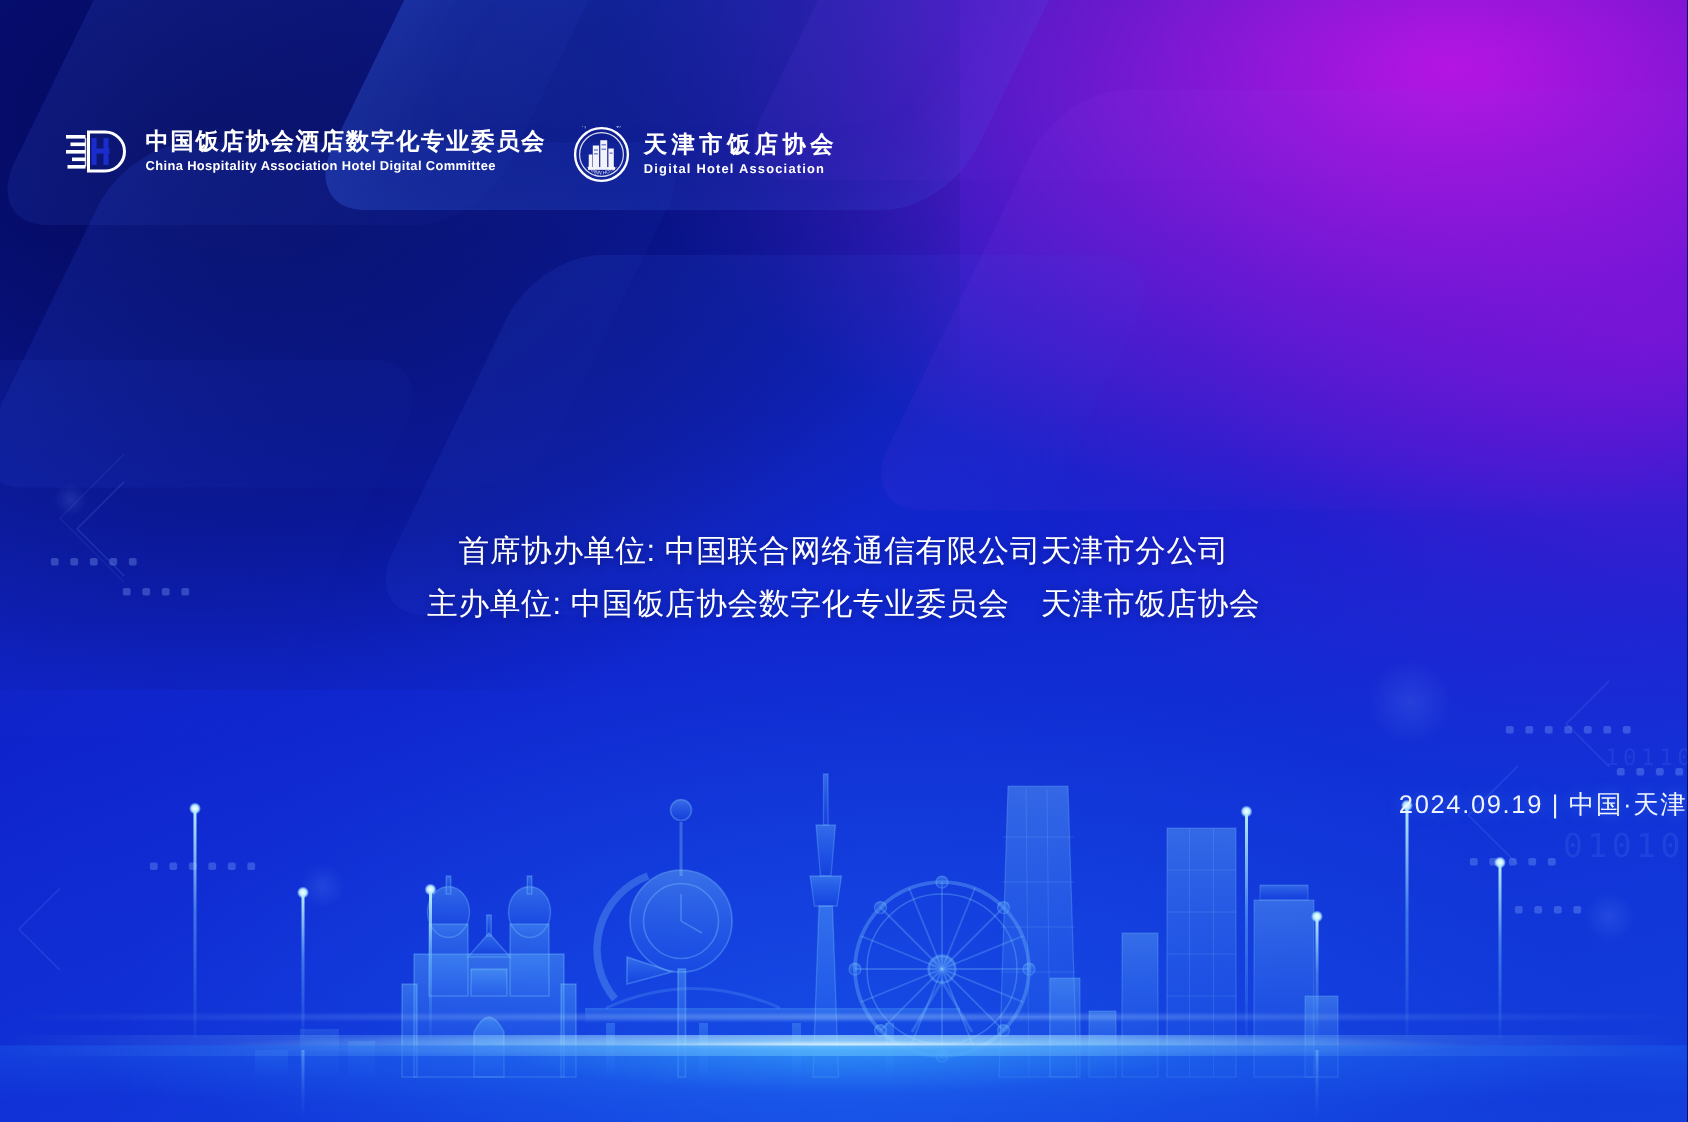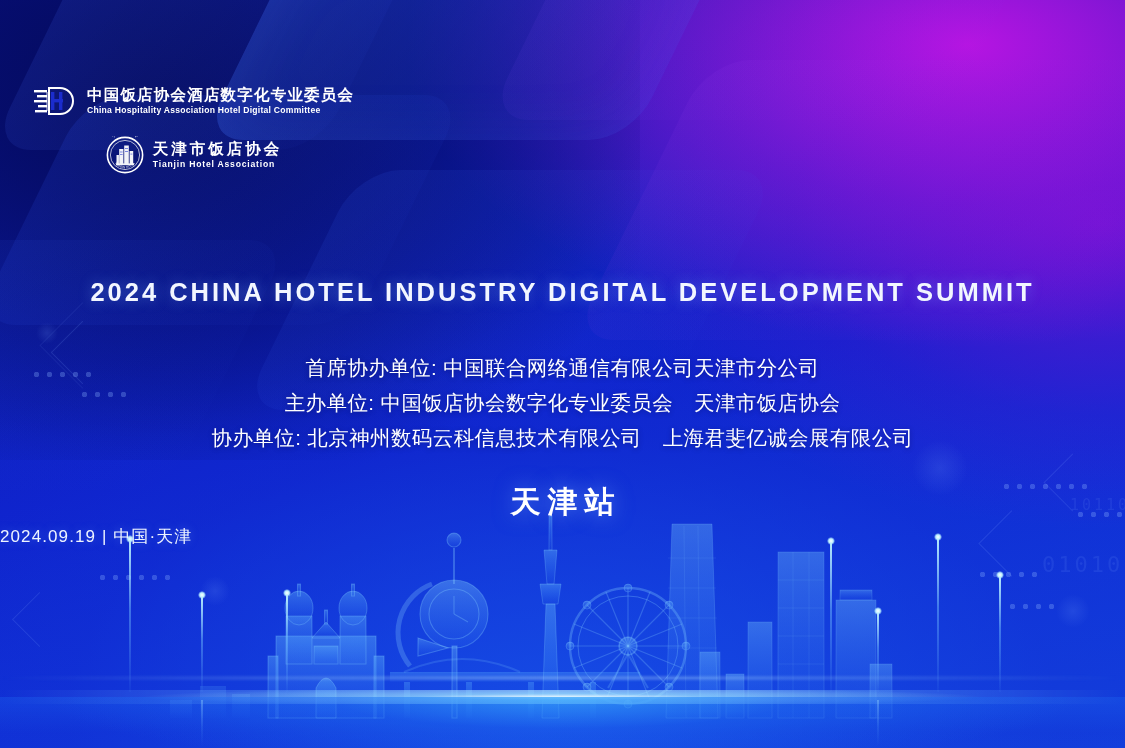--- a/index.html
+++ b/index.html
@@ -144,25 +144,24 @@
     background: radial-gradient(circle, #ffffff 0%, #b6ecff 40%, rgba(110,200,255,0) 72%);
   }
   .pole.refl {
     background: linear-gradient(180deg, rgba(150,215,255,0.38) 0%, rgba(110,190,255,0.12) 60%, rgba(90,170,255,0) 100%);
   }
   .pole.refl::before { display: none; }
 
   
   .logobar {
     position: absolute;
-    left: 34px; top: 84px;
+    left: 44px; top: 84px;
     display: flex;
-    align-items: center;
+    align-items: flex-start;
     gap: 18px;
-    flex-direction: column;
   }
   .logo-unit { display: flex; align-items: center; gap: 9px; }
   .logo-text { display: flex; flex-direction: column; line-height: 1; }
   .logo-cn {
     color: #ffffff;
     font-size: 15.5px;
     font-weight: bold;
     letter-spacing: 1.2px;
     white-space: nowrap;
   }
@@ -230,21 +229,21 @@
     font-weight: bold;
     letter-spacing: 7px;
     text-indent: 7px;
     line-height: 1;
     text-shadow: 0 0 20px rgba(130,185,255,0.55);
   }
   .station-date {
     position: absolute;
     left: 0; right: 0;
     top: 528px;
-    text-align: left;
+    text-align: right;
     color: #eef4ff;
     font-size: 17px;
     letter-spacing: 1.1px;
     line-height: 1;
     text-shadow: 0 0 10px rgba(110,170,255,0.40);
   }
 </style>
 </head>
 <body>
 
@@ -484,30 +483,27 @@
         <text font-size="4.2" fill="#ffffff" opacity="0.9" font-family="DejaVu Sans, sans-serif">
           <textPath href="#tja-top" startOffset="50%" text-anchor="middle">天津市饭店协会</textPath>
         </text>
         <path id="tja-bot" d="M6.6 22 a12.6 12.6 0 0 0 24.8 0" fill="none"></path>
         <text font-size="3.2" fill="#ffffff" opacity="0.8" font-family="DejaVu Sans, sans-serif">
           <textPath href="#tja-bot" startOffset="50%" text-anchor="middle">TIANJIN HOTEL</textPath>
         </text>
       </svg>
       <div class="logo-text">
         <span class="logo-cn" style="letter-spacing:3px;">天津市饭店协会</span>
-        <span class="logo-en" style="letter-spacing:0.8px;">Tianjin Hotel Association</span>
+        <span class="logo-en" style="letter-spacing:0.8px;">Digital Hotel Association</span>
       </div>
     </div>
 
   </div>
 
-  <div class="title-en">2024 CHINA HOTEL INDUSTRY DIGITAL DEVELOPMENT SUMMIT</div>
 
   <div class="orgs">
     <div>首席协办单位: 中国联合网络通信有限公司天津市分公司</div>
     <div>主办单位: 中国饭店协会数字化专业委员会　天津市饭店协会</div>
-    <div>协办单位: 北京神州数码云科信息技术有限公司　上海君斐亿诚会展有限公司</div>
   </div>
 
-  <div class="station">天津站</div>
   <div class="station-date">2024.09.19 | 中国·天津</div>
 
 </div>
 
 </body></html>

